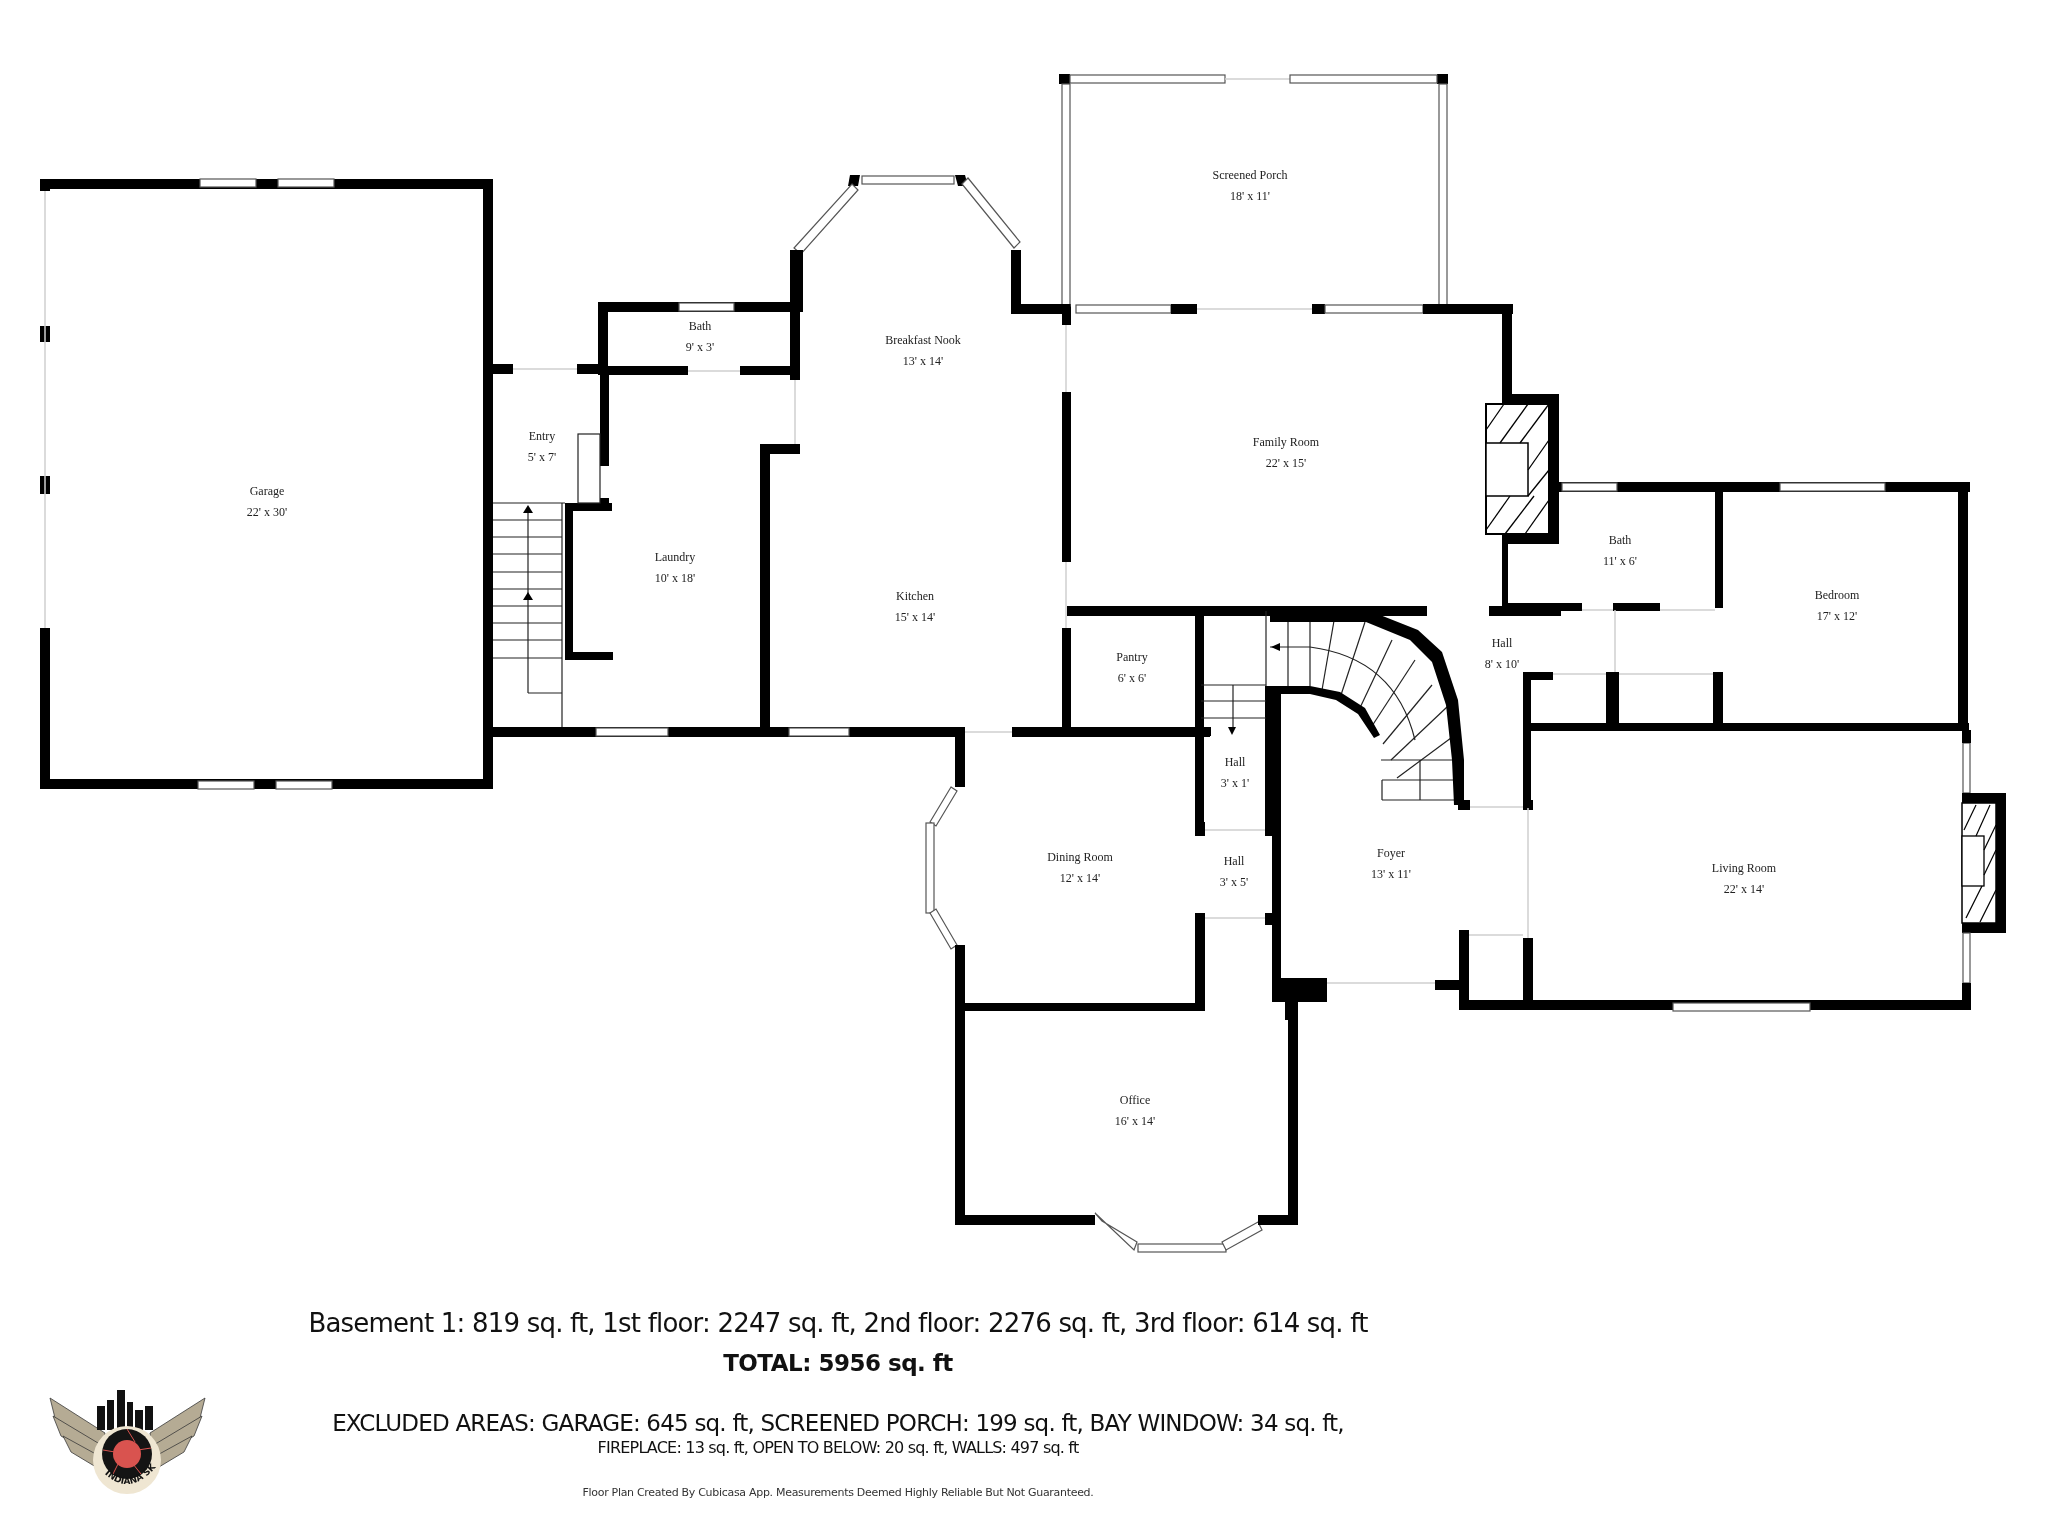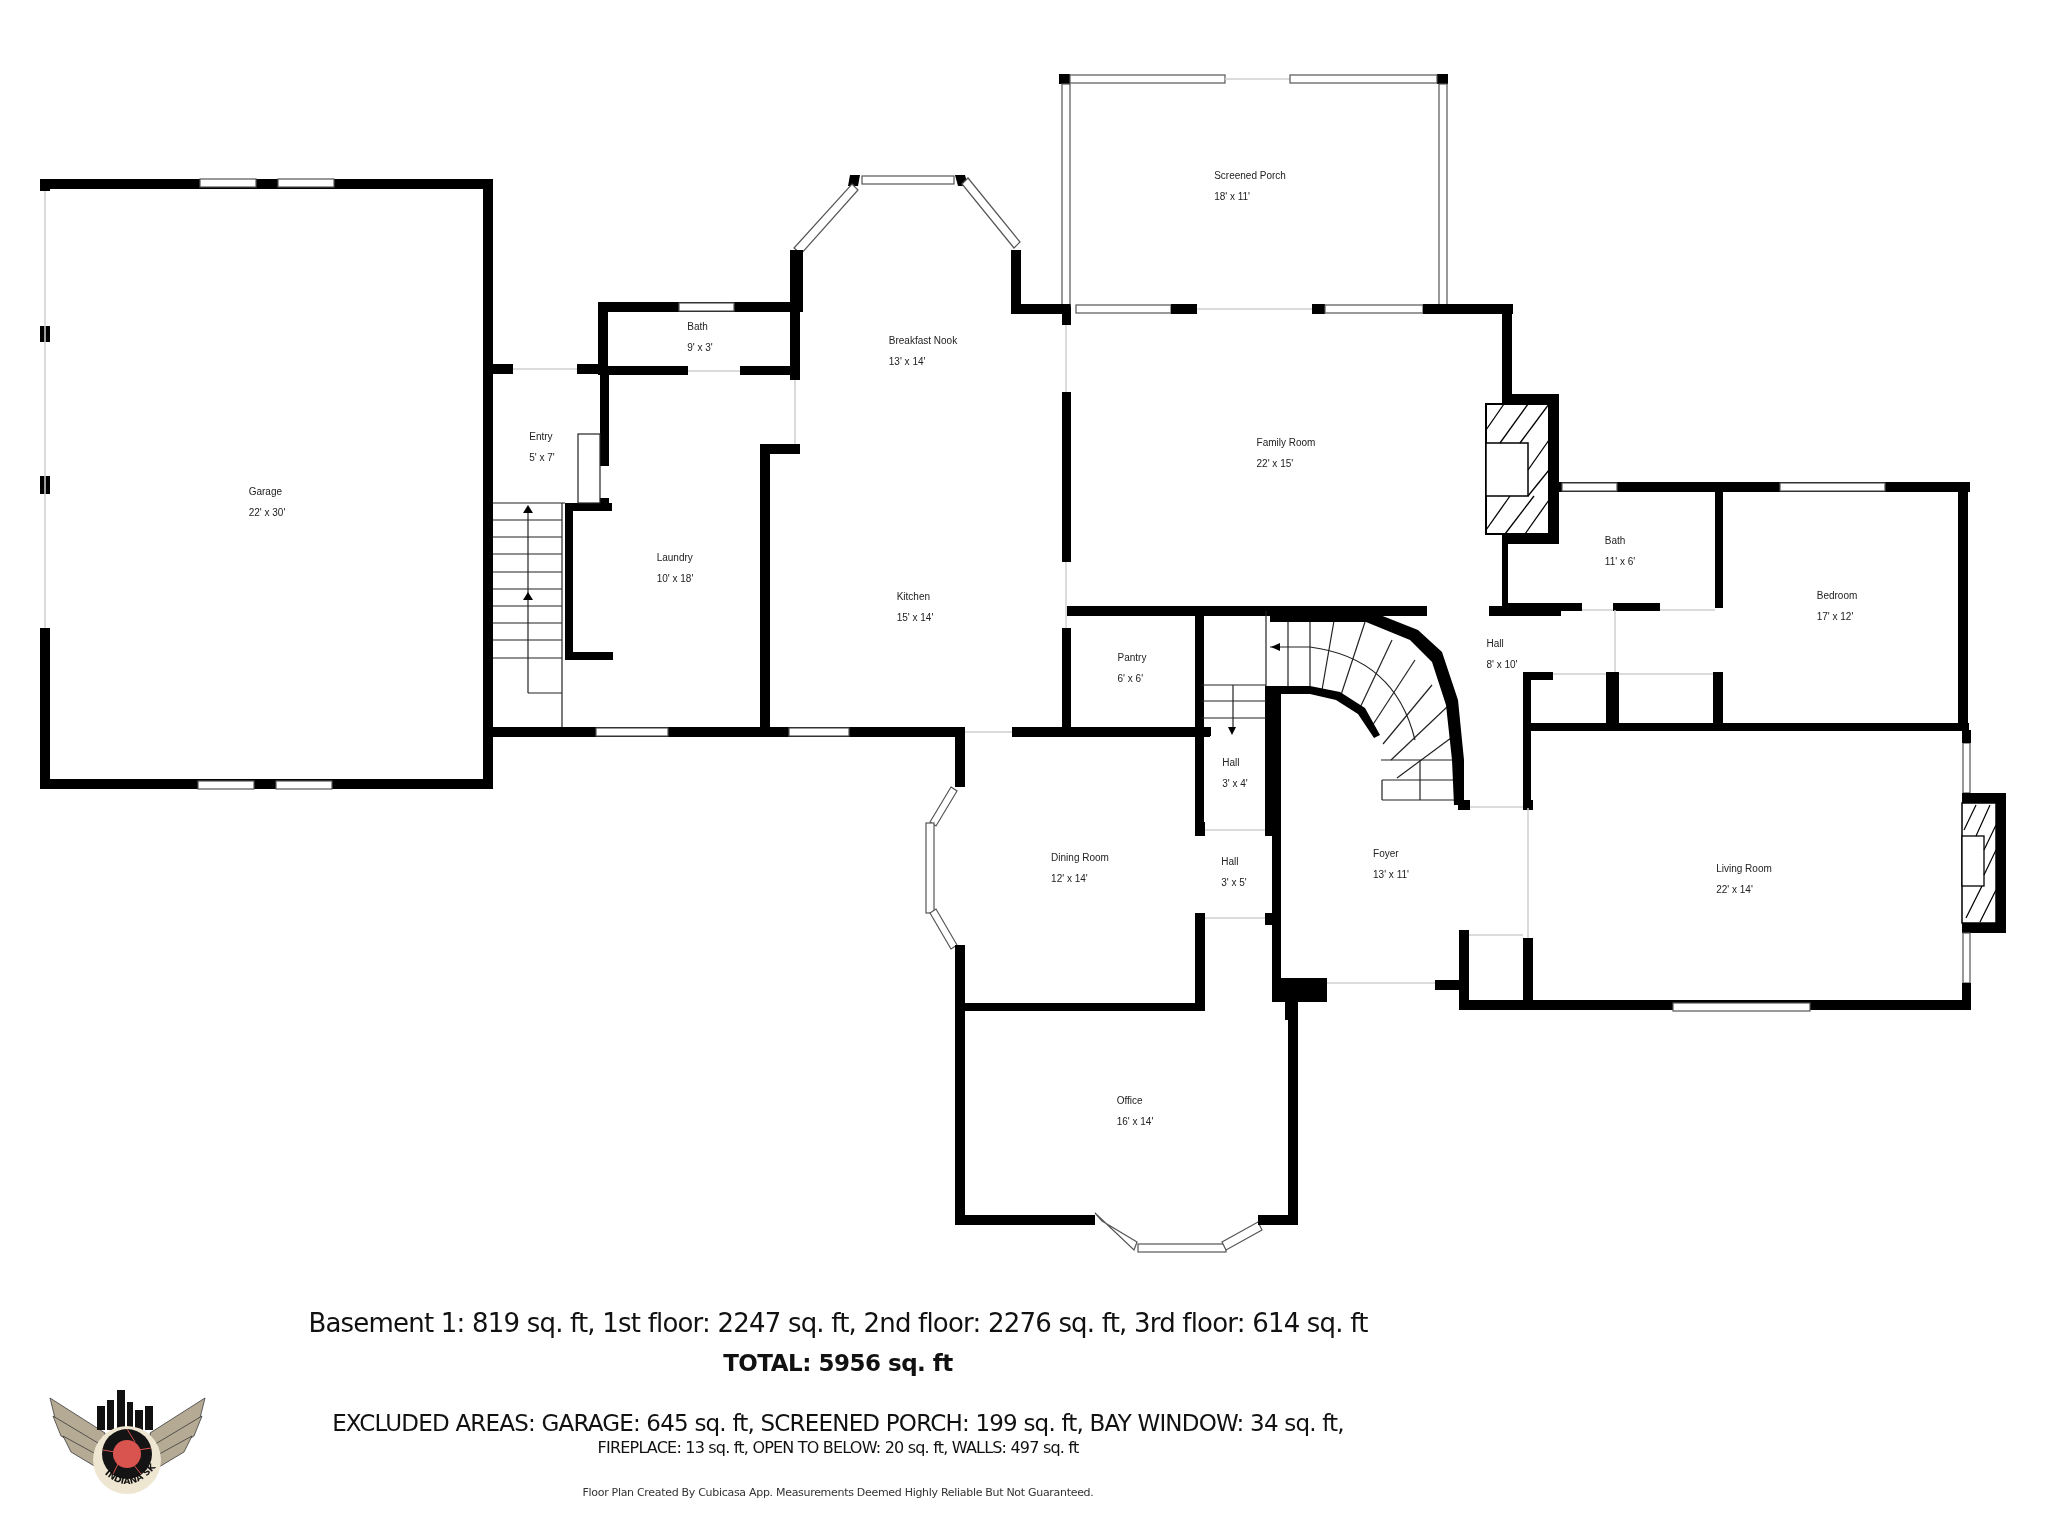--- a/index.html
+++ b/index.html
@@ -2,21 +2,21 @@
 <html><head>
 <meta charset="utf-8">
 <style>
   html, body { margin:0; padding:0; background:#ffffff; }
   body { width:2048px; height:1536px; position:relative; overflow:hidden; font-family:"Liberation Sans", sans-serif; }
   #plan { position:absolute; left:0; top:0; width:2048px; height:1536px; }
   .wall { fill:#000; }
   .win { fill:#fff; stroke:#555; stroke-width:1.2; }
   .open { stroke:#cfcfcf; stroke-width:1.5; }
   .stair { stroke:#222; stroke-width:1.2; fill:none; }
-  .room-label { position:absolute; transform:translate(-50%,-50%); text-align:left; font-family:Liberation Sans, sans-serif; font-size:10px; color:#222; line-height:21px; white-space:nowrap; }
+  .room-label { position:absolute; transform:translate(-50%,-50%); text-align:center; font-family:Liberation Serif, serif; font-size:12px; color:#222; line-height:21px; white-space:nowrap; }
   .summary { position:absolute; left:0; width:1676px; text-align:center; color:#111; font-family:"DejaVu Sans", sans-serif; }
   #total { top:1350px; font-size:23px; font-weight:bold; letter-spacing:-0.5px; }
   #levels { top:1308px; font-size:26px; letter-spacing:-0.8px; }
   #excluded1 { top:1410px; font-size:23px; letter-spacing:-0.8px;text-align:center; }
   #excluded2 { top:1438px; font-size:16px; letter-spacing:-0.8px; }
   #disclaimer { top:1486px; font-size:11px; color:#333; letter-spacing:-0.3px; }
   #logo { position:absolute; left:45px; top:1388px; width:165px; height:130px; }
 </style>
 </head>
 <body>
@@ -260,21 +260,21 @@
 <div class="room-label" style="left:700px;top:337px;"><span>Bath</span><br><span>9' x 3'</span></div>
 <div class="room-label" style="left:675px;top:568px;"><span>Laundry</span><br><span>10' x 18'</span></div>
 <div class="room-label" style="left:923px;top:351px;"><span>Breakfast Nook</span><br><span>13' x 14'</span></div>
 <div class="room-label" style="left:915px;top:607px;"><span>Kitchen</span><br><span>15' x 14'</span></div>
 <div class="room-label" style="left:1250px;top:186px;"><span>Screened Porch</span><br><span>18' x 11'</span></div>
 <div class="room-label" style="left:1286px;top:453px;"><span>Family Room</span><br><span>22' x 15'</span></div>
 <div class="room-label" style="left:1620px;top:551px;"><span>Bath</span><br><span>11' x 6'</span></div>
 <div class="room-label" style="left:1837px;top:606px;"><span>Bedroom</span><br><span>17' x 12'</span></div>
 <div class="room-label" style="left:1502px;top:654px;"><span>Hall</span><br><span>8' x 10'</span></div>
 <div class="room-label" style="left:1132px;top:668px;"><span>Pantry</span><br><span>6' x 6'</span></div>
-<div class="room-label" style="left:1235px;top:773px;"><span>Hall</span><br><span>3' x 4'</span></div>
+<div class="room-label" style="left:1235px;top:773px;"><span>Hall</span><br><span>3' x 1'</span></div>
 <div class="room-label" style="left:1234px;top:872px;"><span>Hall</span><br><span>3' x 5'</span></div>
 <div class="room-label" style="left:1080px;top:868px;"><span>Dining Room</span><br><span>12' x 14'</span></div>
 <div class="room-label" style="left:1391px;top:864px;"><span>Foyer</span><br><span>13' x 11'</span></div>
 <div class="room-label" style="left:1744px;top:879px;"><span>Living Room</span><br><span>22' x 14'</span></div>
 <div class="room-label" style="left:1135px;top:1111px;"><span>Office</span><br><span>16' x 14'</span></div>
 
 <div id="total" class="summary">TOTAL: 5956 sq. ft</div>
 <div id="levels" class="summary">Basement 1: 819 sq. ft, 1st floor: 2247 sq. ft, 2nd floor: 2276 sq. ft, 3rd floor: 614 sq. ft</div>
 <div id="excluded1" class="summary">EXCLUDED AREAS: GARAGE: 645 sq. ft, SCREENED PORCH: 199 sq. ft, BAY WINDOW: 34 sq. ft,</div>
 <div id="excluded2" class="summary">FIREPLACE: 13 sq. ft, OPEN TO BELOW: 20 sq. ft, WALLS: 497 sq. ft</div>

